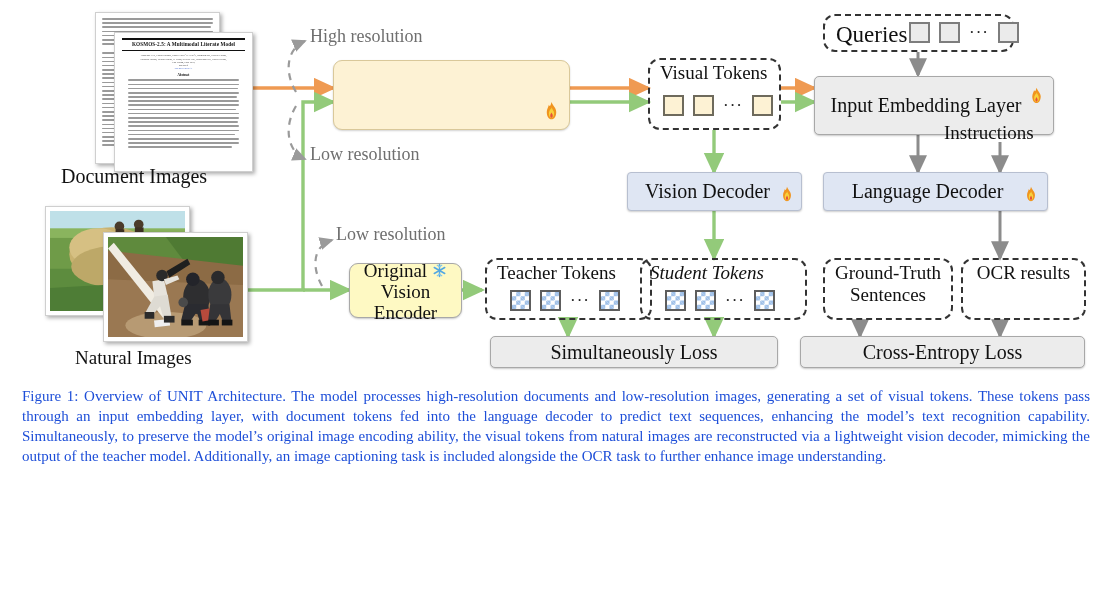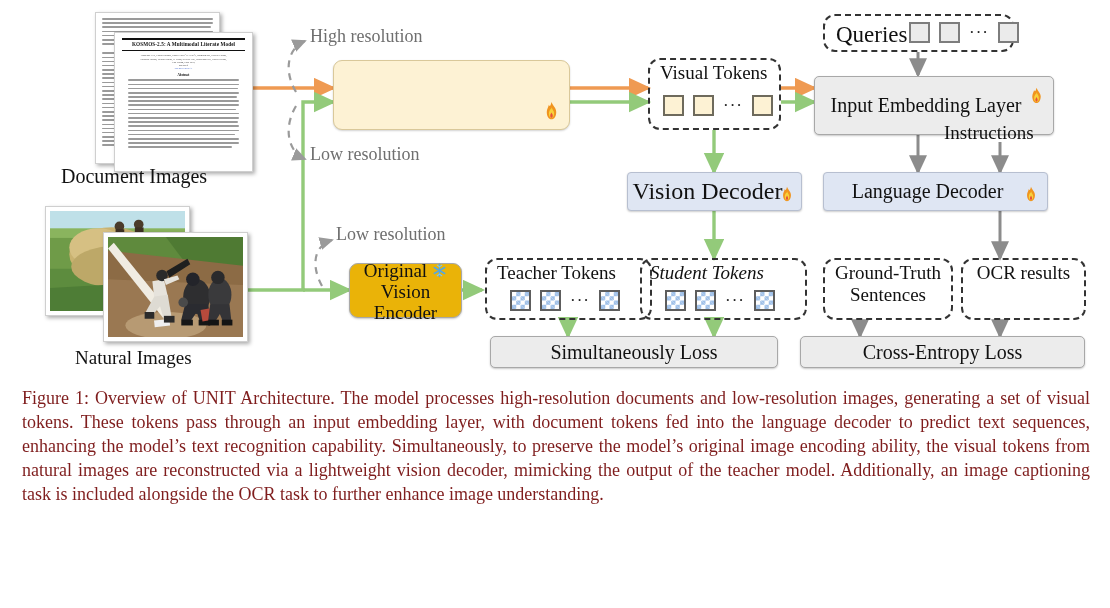--- a/index.html
+++ b/index.html
@@ -49,21 +49,21 @@
     border-radius: 4px;
     box-shadow: 0 1px 2px rgba(0,0,0,0.2);
   }
   .node-gray {
     background: #ececec;
     border: 1px solid #a8a8a8;
     border-radius: 5px;
     box-shadow: 0 1px 2px rgba(0,0,0,0.22);
   }
   .node-gray-round {
-    background: #eab308;
+    background: #fef9c3;
     border: 1px solid #a8a8a8;
     border-radius: 9px;
     box-shadow: 0 1px 2px rgba(0,0,0,0.22);
     align-items: center;
   }
   .dashbox {
     border: 2px dashed #333;
     border-radius: 12px;
     background: transparent;
     position: absolute;
@@ -143,24 +143,24 @@
   .doc-link { font-size: 2.4px; text-align: center; color: #4a6fd0; }
   .doc-abs-h { font-size: 3.2px; text-align:center; font-weight: bold; margin: 3px 0 2px; }
   .rule { height: 1px; background: #111; margin: 2px 0; }
   .rule2 { height: 2px; background: #111; margin: 1px 0 2px; }
 
   .caption {
     position: absolute;
     left: 22px;
     top: 386px;
     width: 1068px;
-    font-size: 18px;
+    font-size: 15px;
     line-height: 1.335;
     text-align: justify;
-    color: #7f1d1d;
+    color: #1d4ed8;
     font-family: "Liberation Serif", "DejaVu Serif", serif;
   }
   .caption p { margin: 0; }
 
   svg.ovl { position: absolute; left: 0; top: 0; width: 1110px; height: 380px; pointer-events: none; }
 </style>
 </head>
 <body>
 
 <div id="root">
@@ -389,21 +389,21 @@
       <svg class="fire-ico" style="right:9px; top:10px; width:15px; height:20px;" viewBox="0 0 16 20">
         <path d="M8 0 C9.5 4 12.5 5.5 12.5 9.5 C12.5 13.5 10.6 16.5 8 16.5 C5.4 16.5 3.5 13.5 3.5 9.5 C3.5 6.5 5 5 5.5 2.5 C6.2 4.5 7 4.5 8 0 z" fill="#f0941f"></path>
         <path d="M8 5 C9 7.5 10.5 8.5 10.5 11 C10.5 13.6 9.4 15.4 8 15.4 C6.6 15.4 5.5 13.6 5.5 11 C5.5 9 6.5 8 7 6.5 C7.3 7.8 7.6 7.6 8 5 z" fill="#f8d23c"></path>
         <path d="M8 10 C8.6 11.3 9.2 11.8 9.2 13 C9.2 14.2 8.7 15 8 15 C7.3 15 6.8 14.2 6.8 13 C6.8 12 7.3 11.6 7.6 10.8 z" fill="#e8513a"></path>
       </svg>
     </div>
 
     <div class="caption-word" style="left:944px; top:122px; font-size:19px;">Instructions</div>
 
     <div class="node node-blue" style="left:627px; top:172px; width:175px; height:39px;">
-      <span class="label" style="font-size:24px; margin-right:14px;">Vision Decoder</span>
+      <span class="label" style="font-size:20px; margin-right:14px;">Vision Decoder</span>
       <svg class="fire-ico" style="right:7px; top:13px; width:14px; height:19px;" viewBox="0 0 16 20">
         <path d="M8 0 C9.5 4 12.5 5.5 12.5 9.5 C12.5 13.5 10.6 16.5 8 16.5 C5.4 16.5 3.5 13.5 3.5 9.5 C3.5 6.5 5 5 5.5 2.5 C6.2 4.5 7 4.5 8 0 z" fill="#f0941f"></path>
         <path d="M8 5 C9 7.5 10.5 8.5 10.5 11 C10.5 13.6 9.4 15.4 8 15.4 C6.6 15.4 5.5 13.6 5.5 11 C5.5 9 6.5 8 7 6.5 C7.3 7.8 7.6 7.6 8 5 z" fill="#f8d23c"></path>
         <path d="M8 10 C8.6 11.3 9.2 11.8 9.2 13 C9.2 14.2 8.7 15 8 15 C7.3 15 6.8 14.2 6.8 13 C6.8 12 7.3 11.6 7.6 10.8 z" fill="#e8513a"></path>
       </svg>
     </div>
 
     <div class="node node-blue" style="left:823px; top:172px; width:225px; height:39px;">
       <span class="label" style="font-size:20px; margin-right:16px;">Language Decoder</span>
       <svg class="fire-ico" style="right:9px; top:13px; width:14px; height:19px;" viewBox="0 0 16 20">

